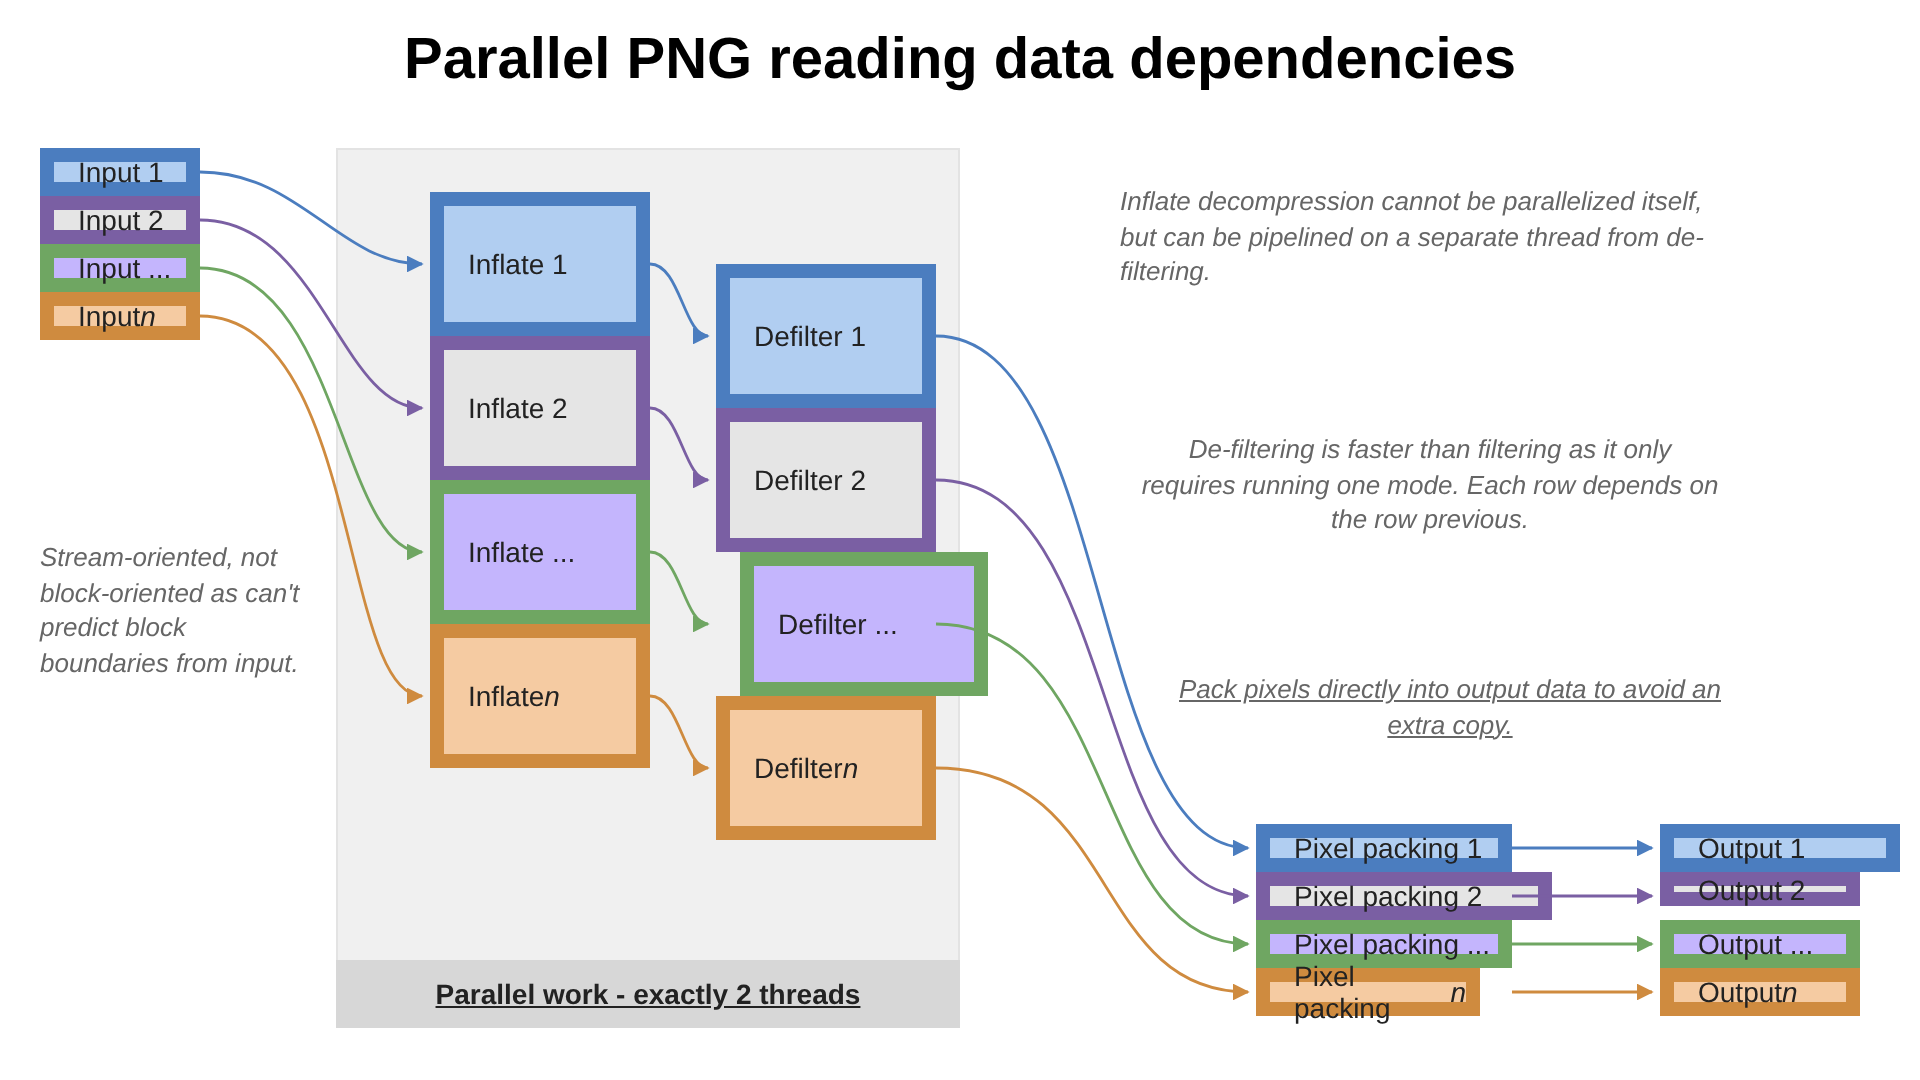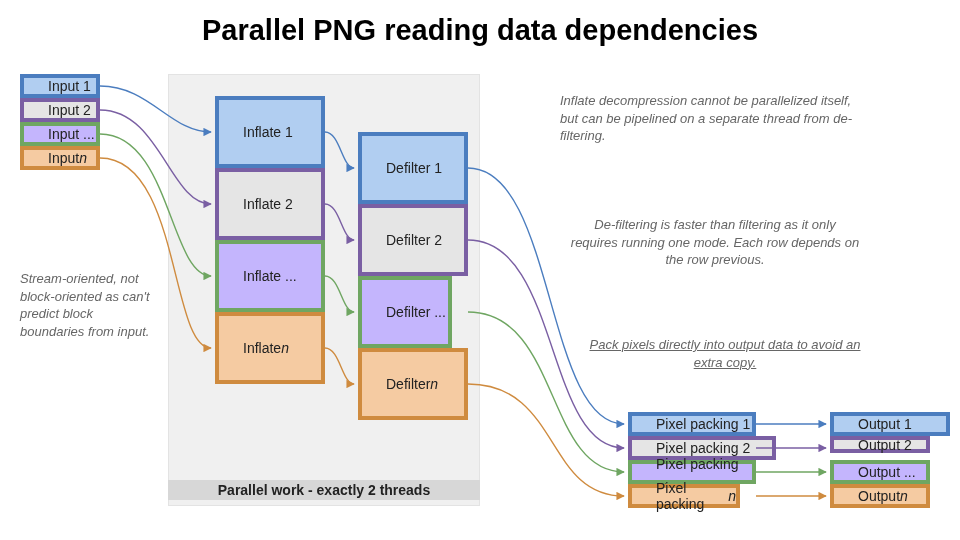--- a/index.html
+++ b/index.html
@@ -15,25 +15,25 @@
   .title {
     position:absolute;
     top:14px; left:0; right:0;
     text-align:center;
     font-size:29px;
     font-weight:700;
     color:#000;
   }
   .box {
     position:absolute;
-    border:4px solid #15803d;
+    border:7px solid #15803d;
     font-size:14px;
     display:flex;
     align-items:center;
-    padding-left:24px;
+    padding-left:12px;
     color:#222;
   }
   .c-blue   { background:#b1cef1; border-color:#4b7dbf; }
   .c-purple { background:#e5e5e5; border-color:#7a5fa3; }
   .c-green  { background:#c4b5fd; border-color:#6fa662; }
   .c-orange { background:#f5cba2; border-color:#cf8b3f; }
   .parallel-bg {
     position:absolute;
     background:#f0f0f0;
     border:1px solid #e3e3e3;
@@ -61,35 +61,35 @@
     pointer-events:none;
   }
   .em { font-style: italic; }
 </style>
 </head>
 <body>
 
 <div class="title">Parallel PNG reading data dependencies</div>
 
 <div class="parallel-bg" style="left:168px; top:74px; width:312px; height:432px;"></div>
-<div class="parallel-label-band" style="left:168px; top:480px; width:312px; height:20px;">Parallel work - exactly 2 threads</div>
+<div class="parallel-label-band" style="left:168px; top:480px; width:312px; height:34px;text-decoration:underline;">Parallel work - exactly 2 threads</div>
 
 <div class="box c-blue" style="left:20px; top:74px;  width:80px; height:24px;">Input 1</div>
 <div class="box c-purple" style="left:20px; top:98px;  width:80px; height:24px;">Input 2</div>
 <div class="box c-green" style="left:20px; top:122px; width:80px; height:24px;">Input ...</div>
 <div class="box c-orange" style="left:20px; top:146px; width:80px; height:24px;">Input <span class="em">n</span></div>
 
 <div class="box c-blue" style="left:215px; top:96px;  width:110px; height:72px;">Inflate 1</div>
 <div class="box c-purple" style="left:215px; top:168px; width:110px; height:72px;">Inflate 2</div>
 <div class="box c-green" style="left:215px; top:240px; width:110px; height:72px;">Inflate ...</div>
 <div class="box c-orange" style="left:215px; top:312px; width:110px; height:72px;">Inflate <span class="em">n</span></div>
 
 <div class="box c-blue" style="left:358px; top:132px; width:110px; height:72px;">Defilter 1</div>
 <div class="box c-purple" style="left:358px; top:204px; width:110px; height:72px;">Defilter 2</div>
-<div class="box c-green" style="left:358px; top:276px; width:94px; height:72px;">Defilter ...</div>
+<div class="box c-green" style="left:370px; top:276px; width:124px; height:72px;">Defilter ...</div>
 <div class="box c-orange" style="left:358px; top:348px; width:110px; height:72px;">Defilter <span class="em">n</span></div>
 
 <div class="box c-blue" style="left:628px; top:412px; width:128px; height:24px;">Pixel packing 1</div>
 <div class="box c-purple" style="left:628px; top:436px; width:148px; height:24px;text-align:right;">Pixel packing 2</div>
 <div class="box c-green" style="left:628px; top:460px; width:128px; height:24px;">Pixel packing ...</div>
 <div class="box c-orange" style="left:628px; top:484px; width:112px; height:24px;">Pixel packing <span class="em">n</span></div>
 
 <div class="box c-blue" style="left:830px; top:412px; width:120px; height:24px;">Output 1</div>
 <div class="box c-purple" style="left:830px; top:436px; width:100px; height:17px;">Output 2</div>
 <div class="box c-green" style="left:830px; top:460px; width:100px; height:24px;">Output ...</div>

